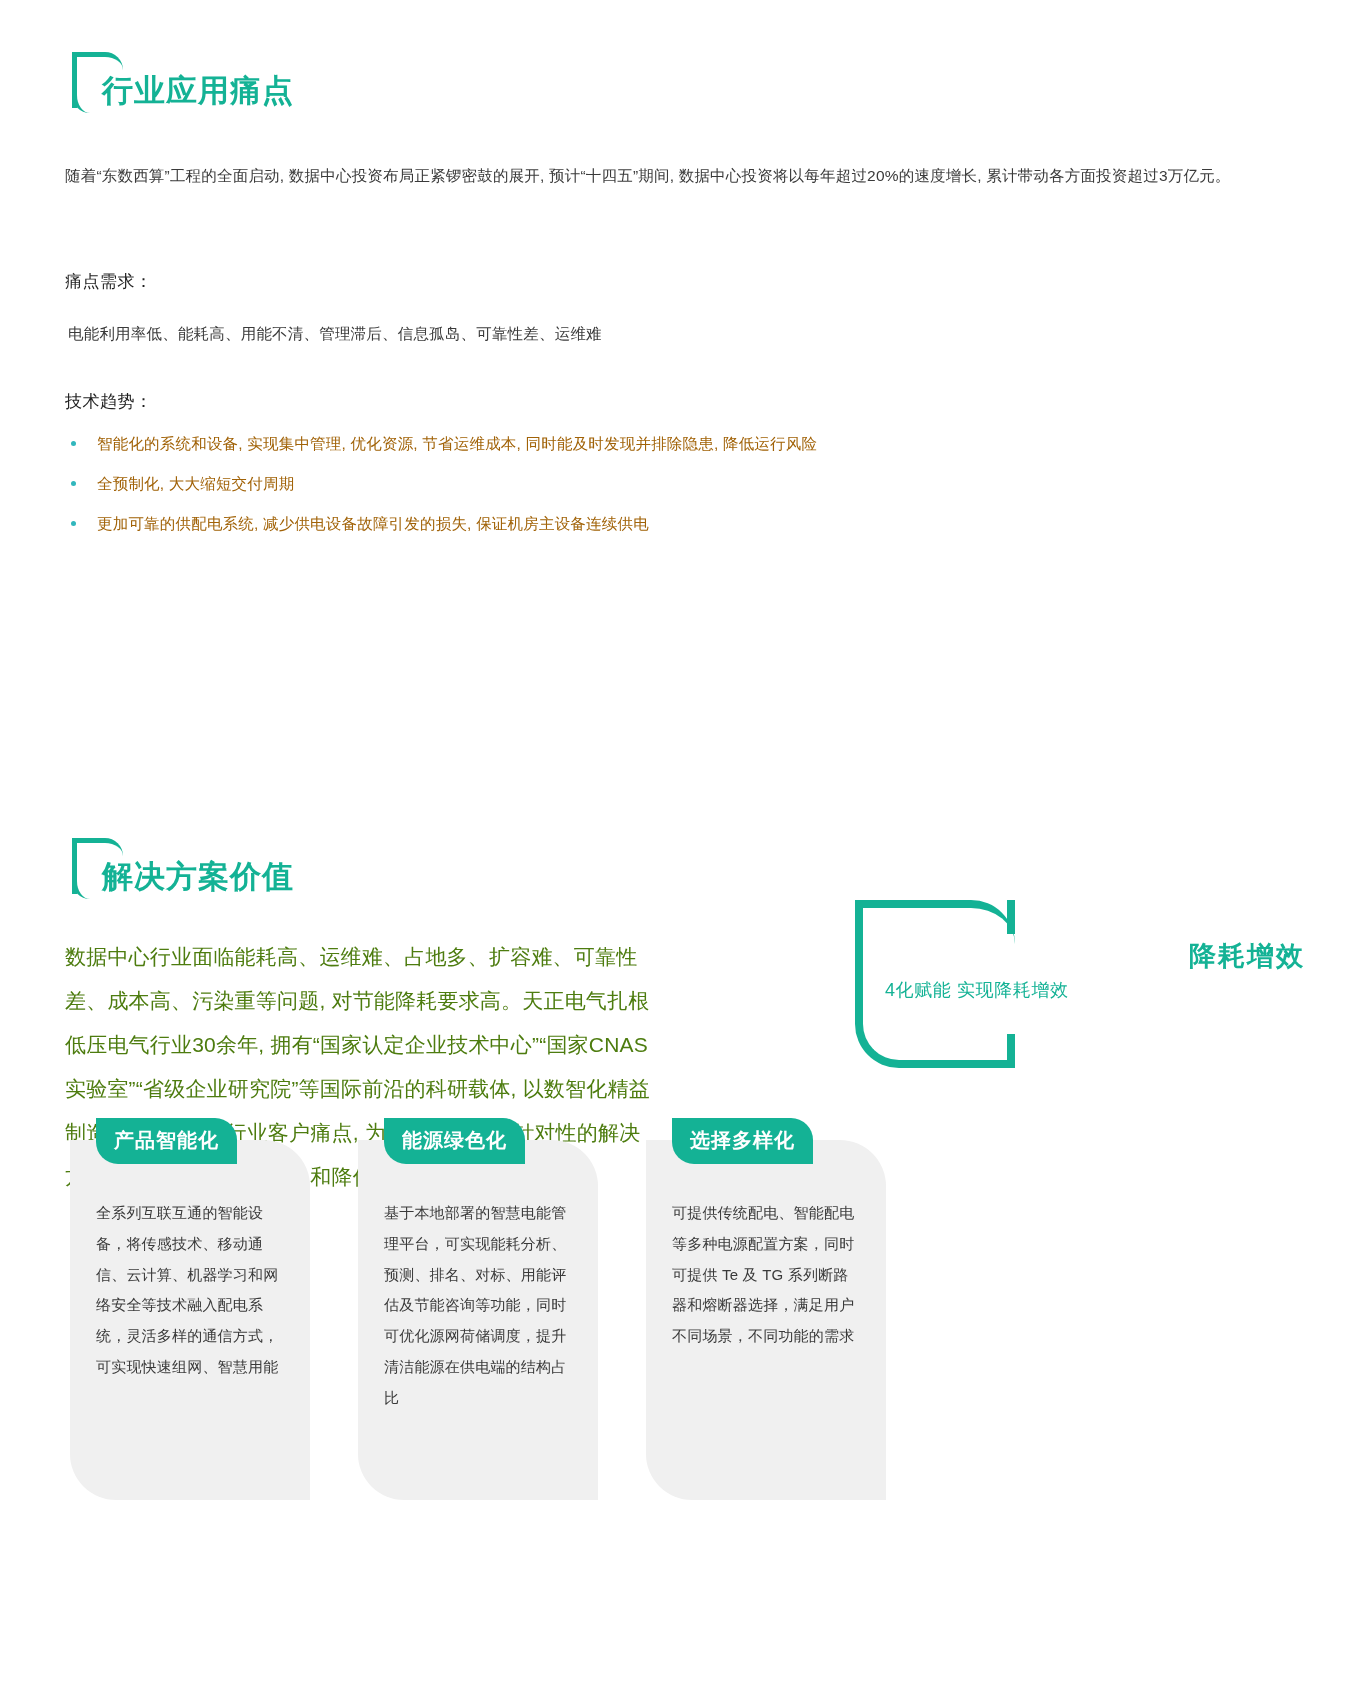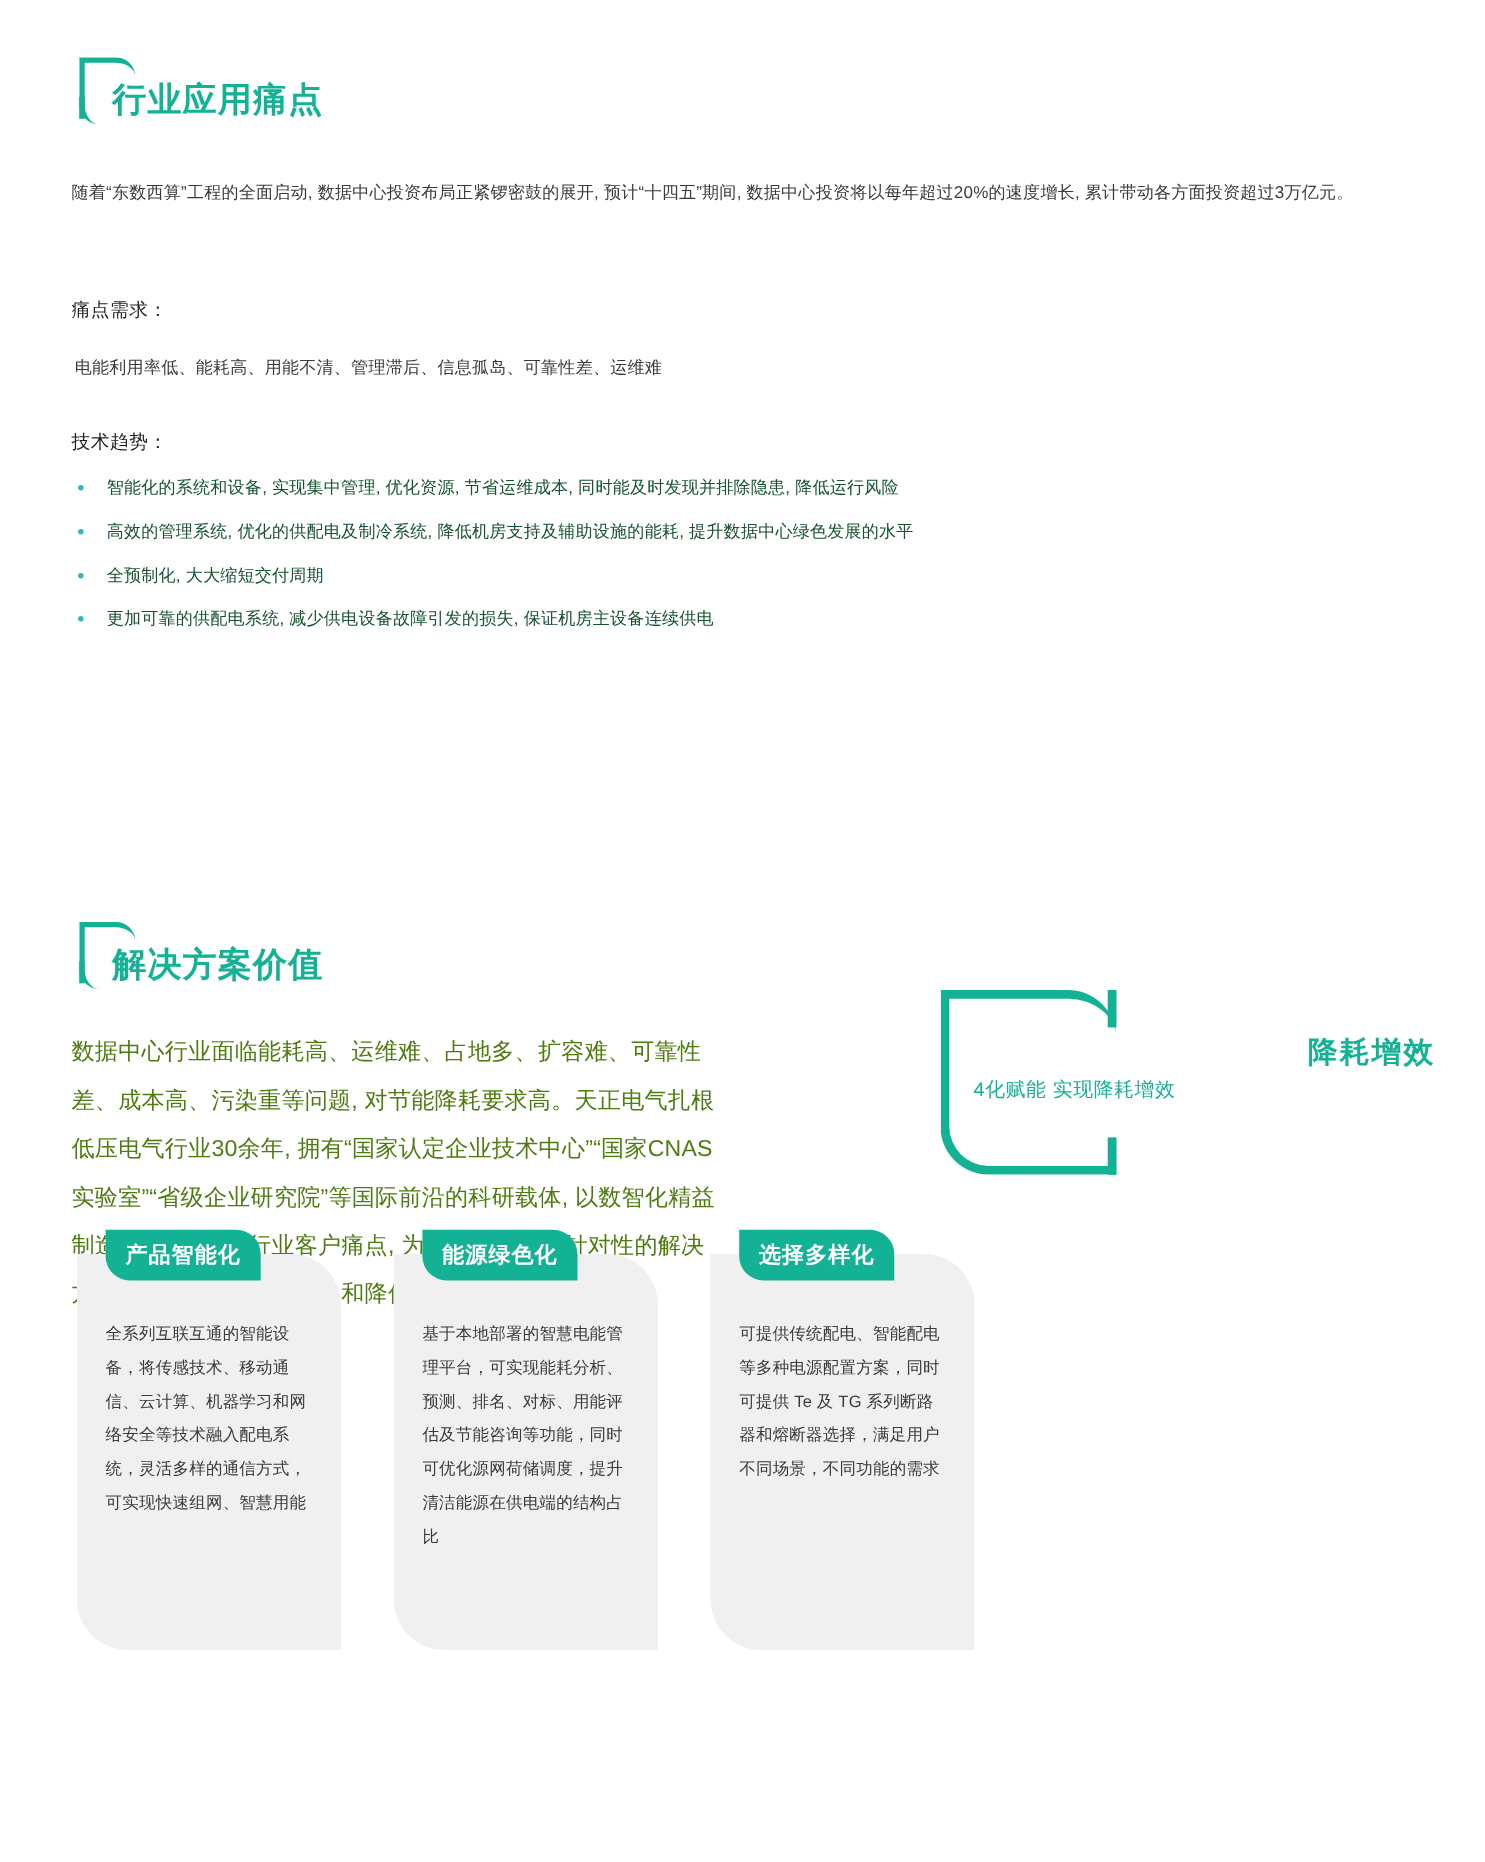--- a/index.html
+++ b/index.html
@@ -75,21 +75,21 @@
     letter-spacing: .2px;
   }
 
   ul.trend-list {
     position: absolute;
     list-style: none;
   }
   ul.trend-list li {
     position: relative;
     font-size: 15.5px;
-    color: #14532d;
+    color: #a16207;
     line-height: 1.6;
     padding-left: 32px;
     margin-bottom: 15px;
     letter-spacing: .2px;
   }
   ul.trend-list li::before {
     content: "";
     position: absolute;
     left: 6px;
     top: 9px;
@@ -209,21 +209,20 @@
 
   <div class="lead" style="left:65px; top:160px; width:1220px;">随着“东数西算”工程的全面启动, 数据中心投资布局正紧锣密鼓的展开, 预计“十四五”期间, 数据中心投资将以每年超过20%的速度增长, 累计带动各方面投资超过3万亿元。</div>
 
   <div class="sub-head" style="left:65px; top:270px;">痛点需求：</div>
   <div class="sub-text" style="left:68px; top:324px;">电能利用率低、能耗高、用能不清、管理滞后、信息孤岛、可靠性差、运维难</div>
 
   <div class="sub-head" style="left:65px; top:390px;">技术趋势：</div>
 
   <ul class="trend-list" style="left:65px; top:432px; width:1200px;">
     <li>智能化的系统和设备, 实现集中管理, 优化资源, 节省运维成本, 同时能及时发现并排除隐患, 降低运行风险</li>
-    <li>高效的管理系统, 优化的供配电及制冷系统, 降低机房支持及辅助设施的能耗, 提升数据中心绿色发展的水平</li>
     <li>全预制化, 大大缩短交付周期</li>
     <li>更加可靠的供配电系统, 减少供电设备故障引发的损失, 保证机房主设备连续供电</li>
   </ul>
 
   <div class="section-head" style="left:72px; top:838px;">
     <span class="bracket"></span>
     <span class="section-title">解决方案价值</span>
   </div>
 
   <div class="value-para" style="left:65px; top:935px;">数据中心行业面临能耗高、运维难、占地多、扩容难、可靠性差、成本高、污染重等问题, 对节能降耗要求高。天正电气扎根低压电气行业30余年, 拥有“国家认定企业技术中心”“国家CNAS实验室”“省级企业研究院”等国际前沿的科研载体, 以数智化精益制造为承托, 攻克行业客户痛点, 为行业客户打造针对性的解决方案, 提高行业客户竞争力和降低行业客户运维成本。</div>

